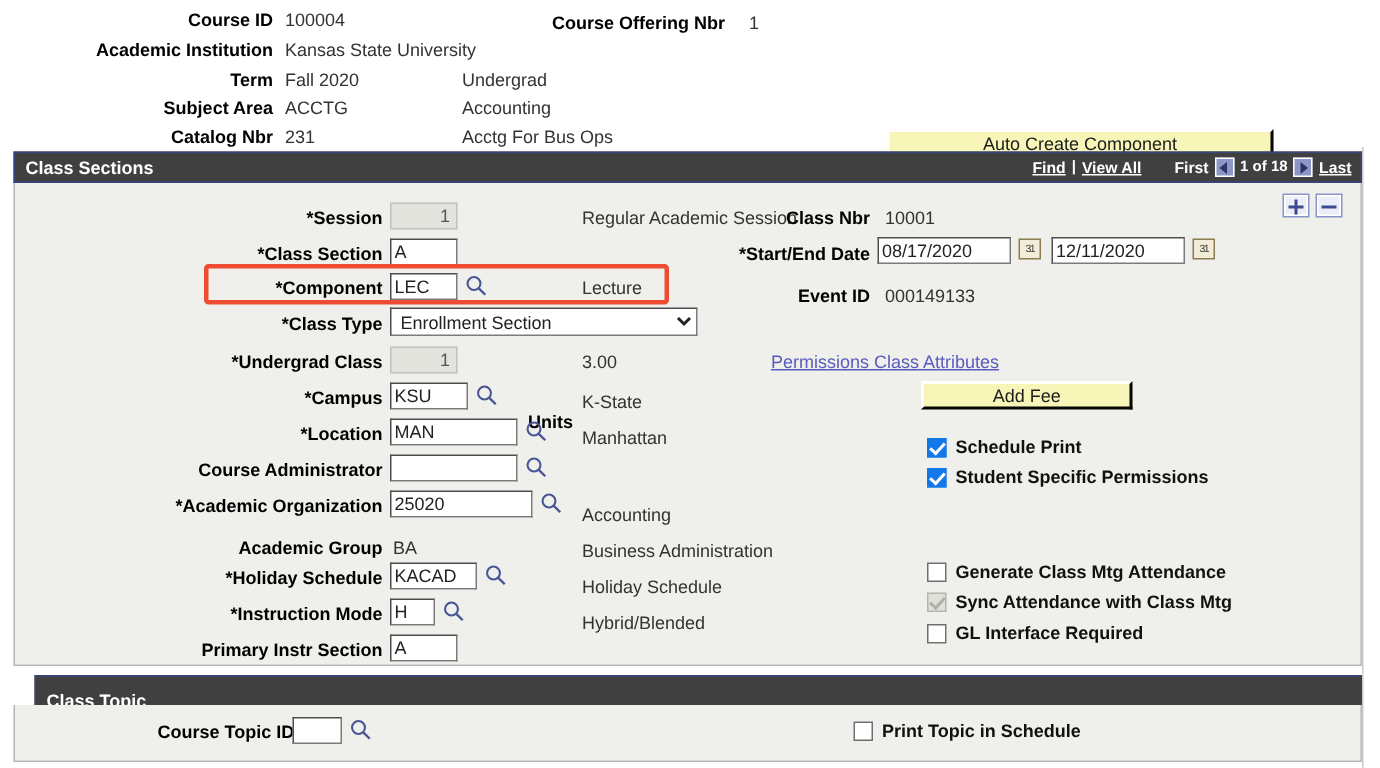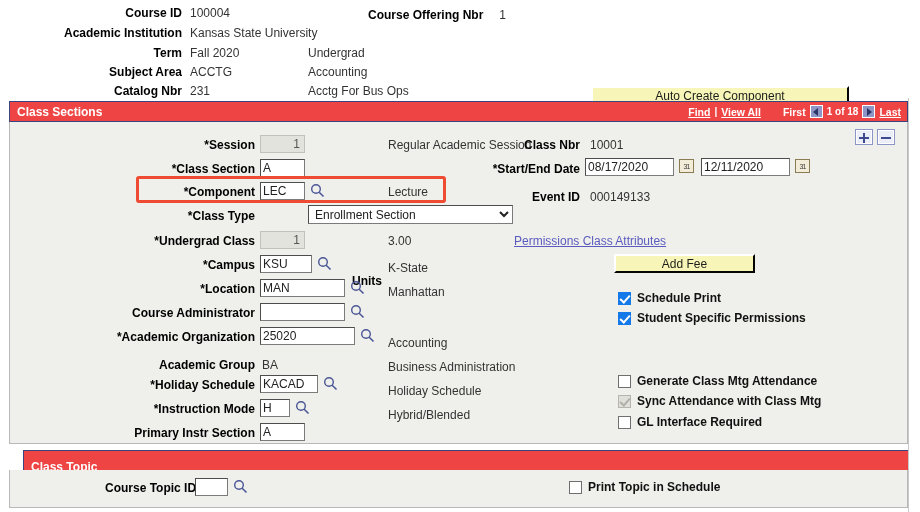--- a/index.html
+++ b/index.html
@@ -29,21 +29,21 @@
     border-top-color:#ffffff; border-left-color:#ffffff;
     border-right-color:#5a5a44; border-bottom-color:#5a5a44;
     font-family:"Liberation Sans", sans-serif;
     font-size:12px; color:#1c1c1c; text-align:center;
     cursor:pointer; padding:0;
   }
 
   
   .grp-hdr {
     position:absolute;
-    background:#ef4444;
+    background:#404040;
     border:1px solid #3a4480;
     color:#ffffff;
     font-size:12px; font-weight:bold;
     display:flex; align-items:center;
     padding-left:7px;
   }
   .grp-hdr .nav {
     position:absolute; right:6px; top:0; bottom:0;
     display:flex; align-items:center; gap:0;
     font-size:10px; font-weight:bold; color:#ffffff;
@@ -235,21 +235,21 @@
     <input class="fld" style="left: 250px; top: 60px; width: 45px;" value="LEC">
     <span class="mag" style="left:300px; top:61px;">
       <svg width="15" height="15" viewBox="0 0 15 15">
           <circle cx="6" cy="6" r="4.3" fill="none" stroke="#4a5596" stroke-width="1.4"></circle>
           <line x1="9.2" y1="9.2" x2="13.5" y2="13.5" stroke="#4a5596" stroke-width="1.6"></line>
         </svg>
     </span>
     <span class="desc" style="position:absolute; left:378px; top:63px;">Lecture</span>
 
     <span class="lbl" style="position:absolute; left:105px; top:87px; width:140px; text-align:right;">*Class Type</span>
-    <select class="fld" style="left:250px; top:83px; width:205px;margin-left:48px;">
+    <select class="fld" style="left:250px; top:83px; width:205px;">
       <option>Enrollment Section</option>
     </select>
 
     <span class="lbl" style="position:absolute; left:105px; top:112px; width:140px; text-align:right;">*Undergrad Class</span>
     <input class="fld ro" readonly="" style="left: 250px; top: 109px; width: 45px;" value="1">
     <span class="lbl" style="position:absolute; left:342px; top:112px;margin-top:40px;">Units</span>
     <span class="val" style="position:absolute; left:378px; top:112px;">3.00</span>
     <a class="link" style="position:absolute; left:504px; top:112px;">Permissions Class Attributes</a>
 
     <span class="lbl" style="position:absolute; left:105px; top:136px; width:140px; text-align:right;">*Campus</span>

